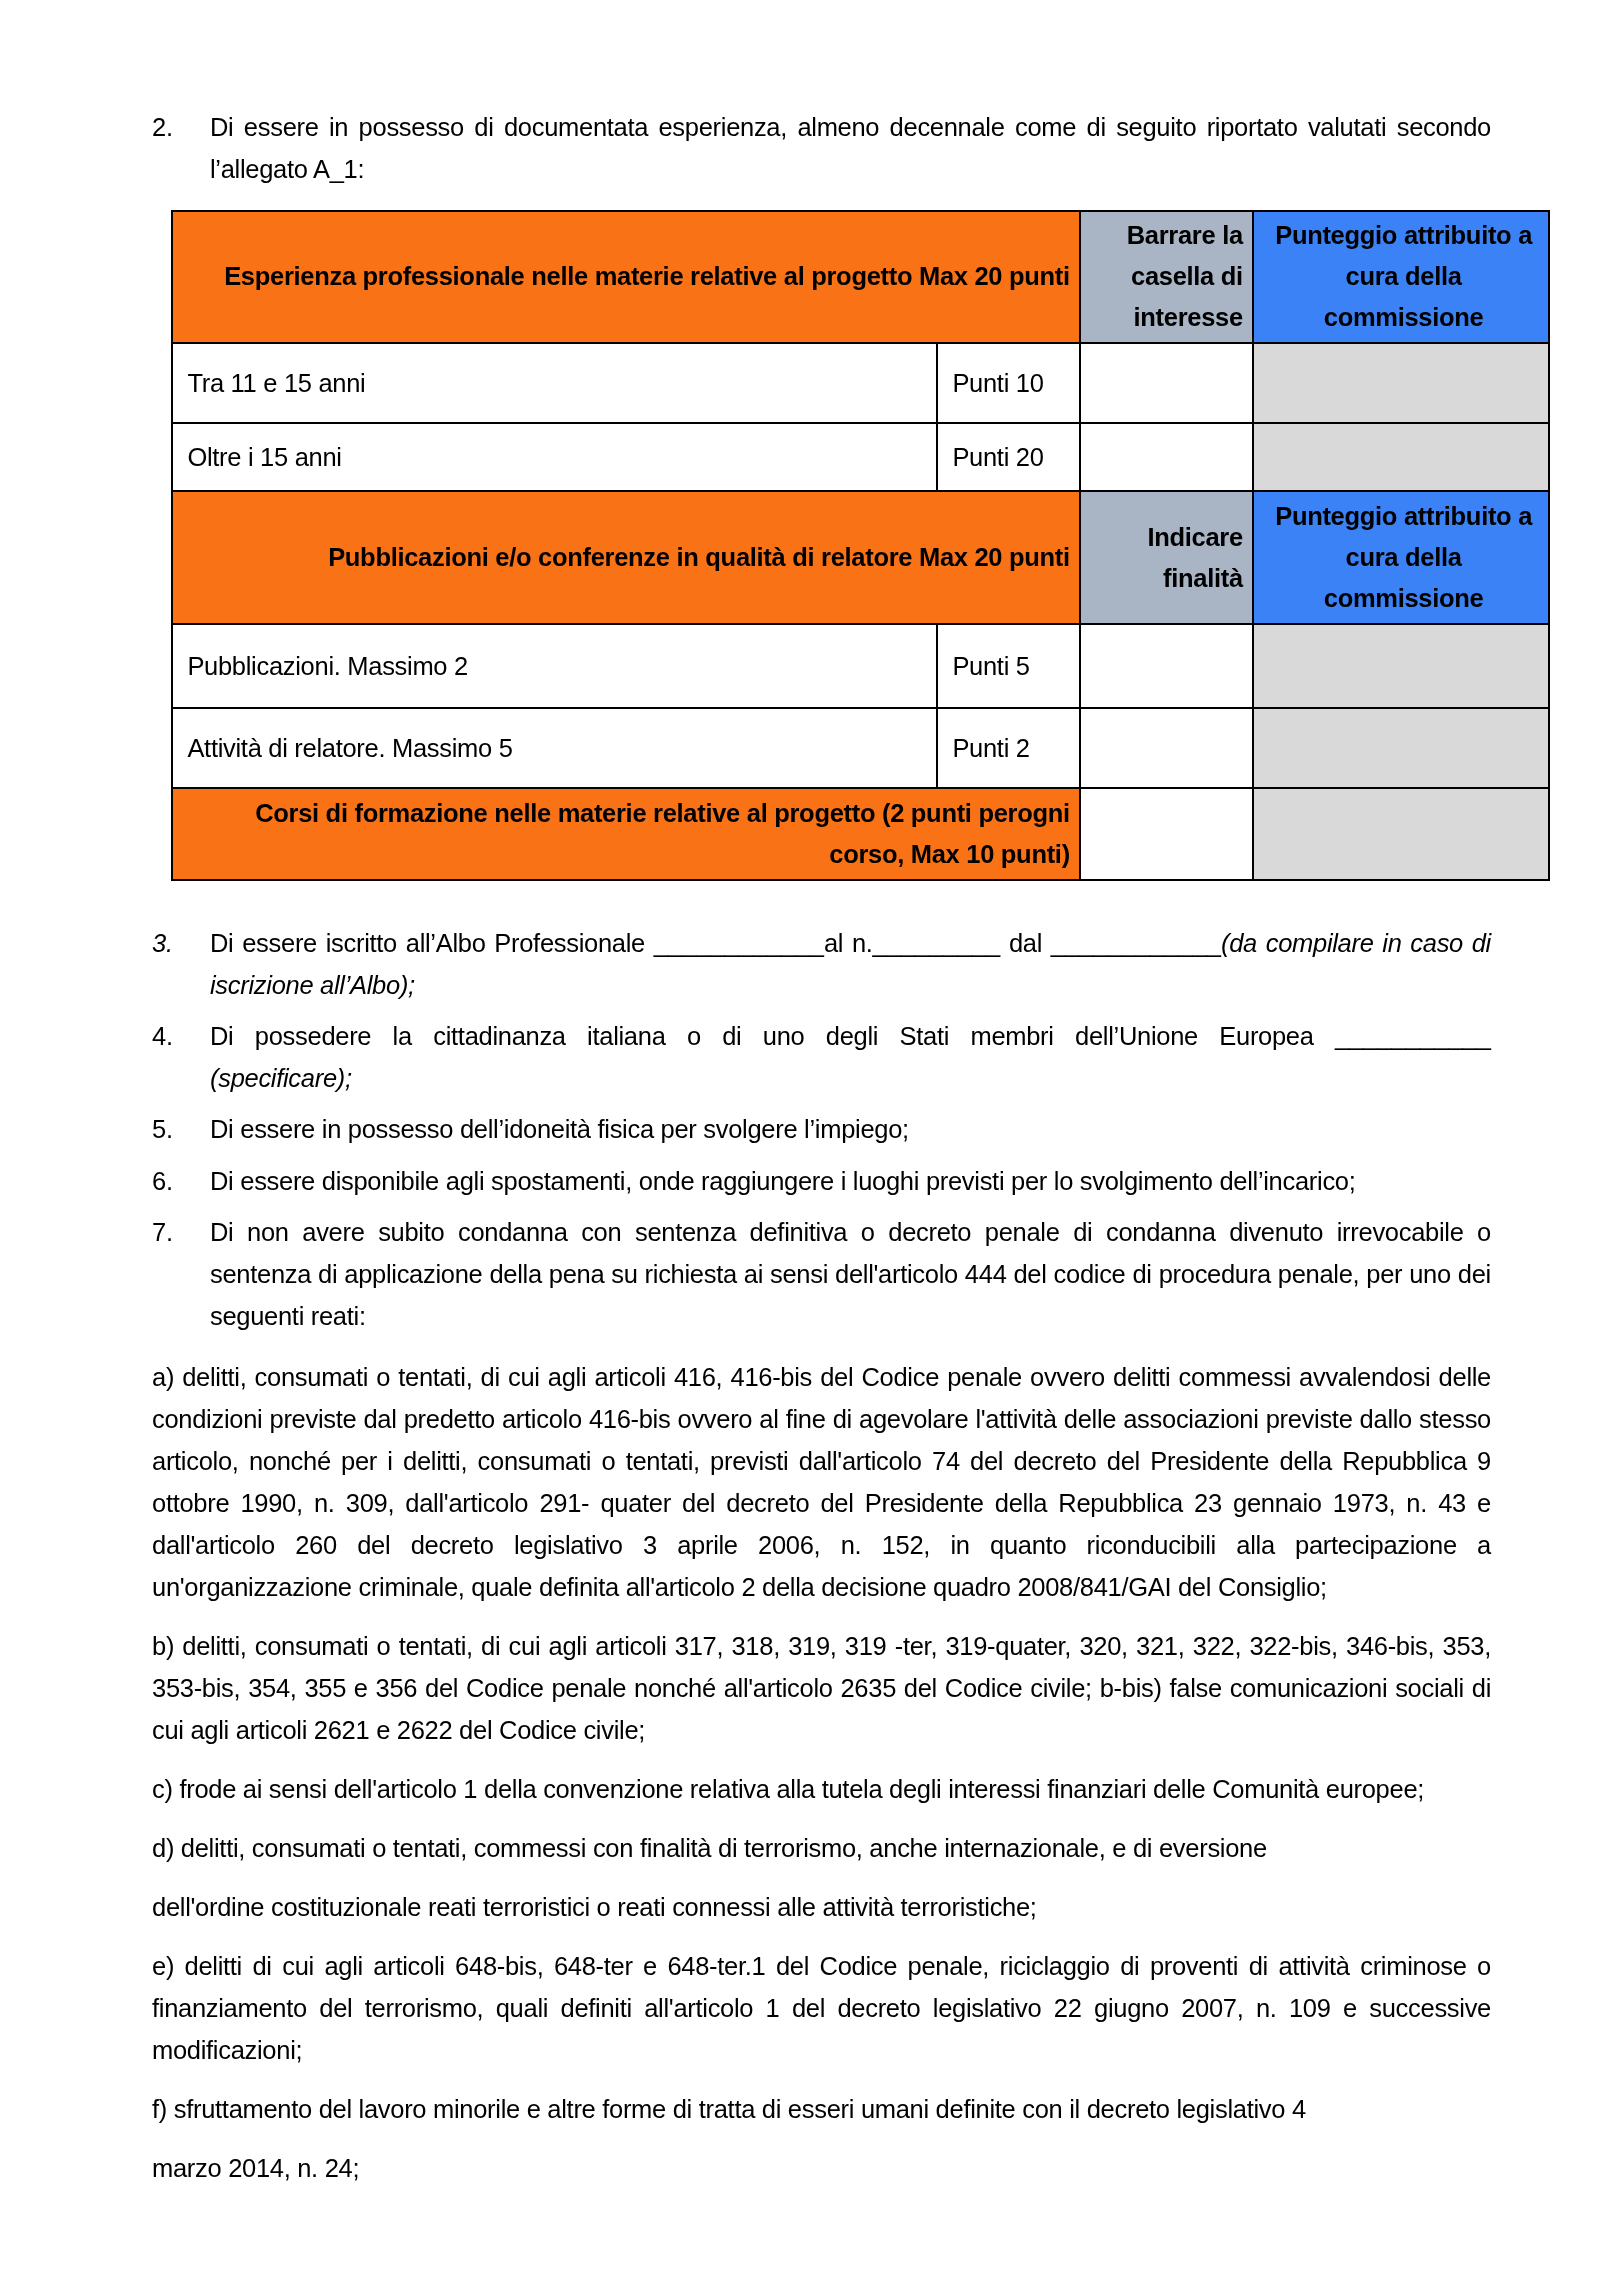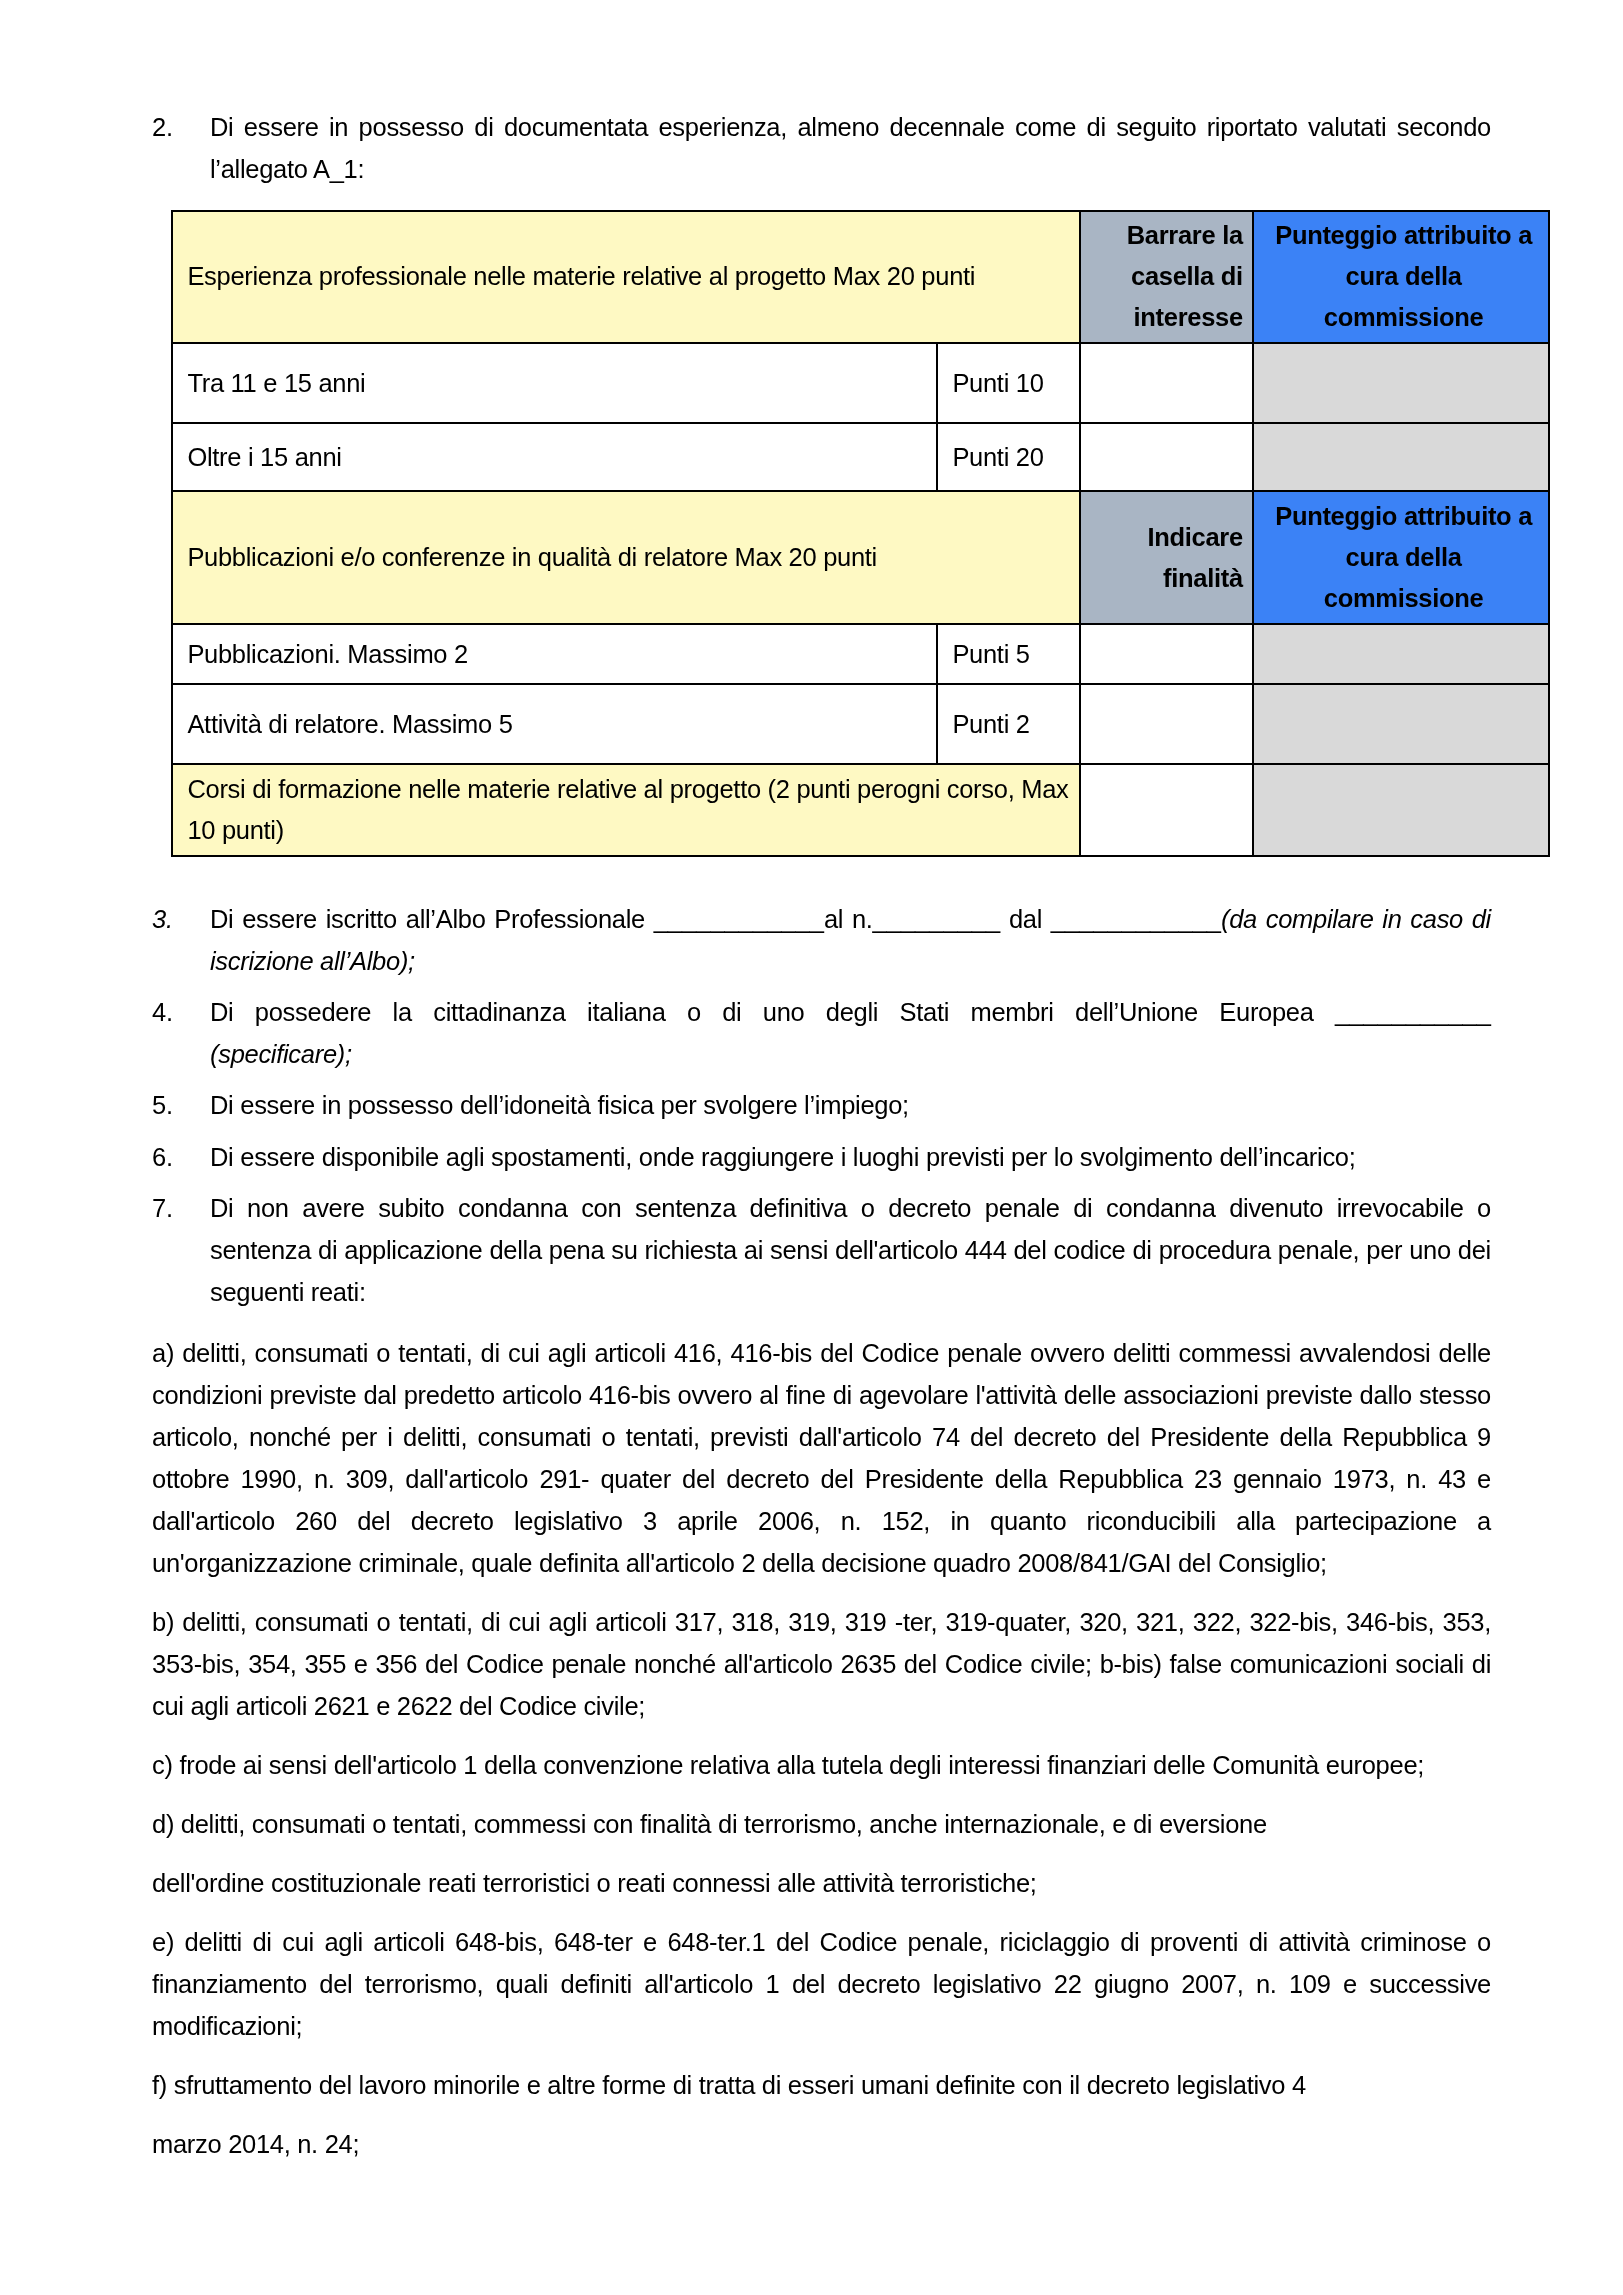--- a/index.html
+++ b/index.html
@@ -38,23 +38,23 @@
     border-left:2px solid #000;
     border-right:2px solid #000;
     border-top:2.6px solid #000;
     border-bottom:2.6px solid #000;
     vertical-align:middle;
     padding:3.9px 9.2px 3.9px 14.4px;
     box-sizing:border-box;
     overflow:hidden;
   }
   td.c-title{
-    background:#fef9c3;
-    font-weight:normal;
-    text-align:left;
+    background:#f97316;
+    font-weight:bold;
+    text-align:right;
     line-height:41px;
   }
   td.c-mid{
     background:#a9b5c4;
     font-weight:bold;
     text-align:right;
     line-height:41px;
     padding-left:5.2px;padding-right:5.2px;
   }
   td.c-score-h{
@@ -107,21 +107,21 @@
         <td class="c-label">Oltre i 15 anni</td>
         <td class="c-points">Punti 20</td>
         <td class="c-check"></td>
         <td class="c-score"></td>
       </tr>
       <tr style="height:126px">
         <td colspan="2" class="c-title">Pubblicazioni e/o conferenze in qualità di relatore Max 20 punti</td>
         <td class="c-mid">Indicare finalità</td>
         <td class="c-score-h">Punteggio attribuito a cura della commissione</td>
       </tr>
-      <tr style="height:60px">
+      <tr style="height:84px">
         <td class="c-label">Pubblicazioni. Massimo 2</td>
         <td class="c-points">Punti 5</td>
         <td class="c-check"></td>
         <td class="c-score"></td>
       </tr>
       <tr style="height:80px">
         <td class="c-label">Attività di relatore. Massimo 5</td>
         <td class="c-points">Punti 2</td>
         <td class="c-check"></td>
         <td class="c-score"></td>

